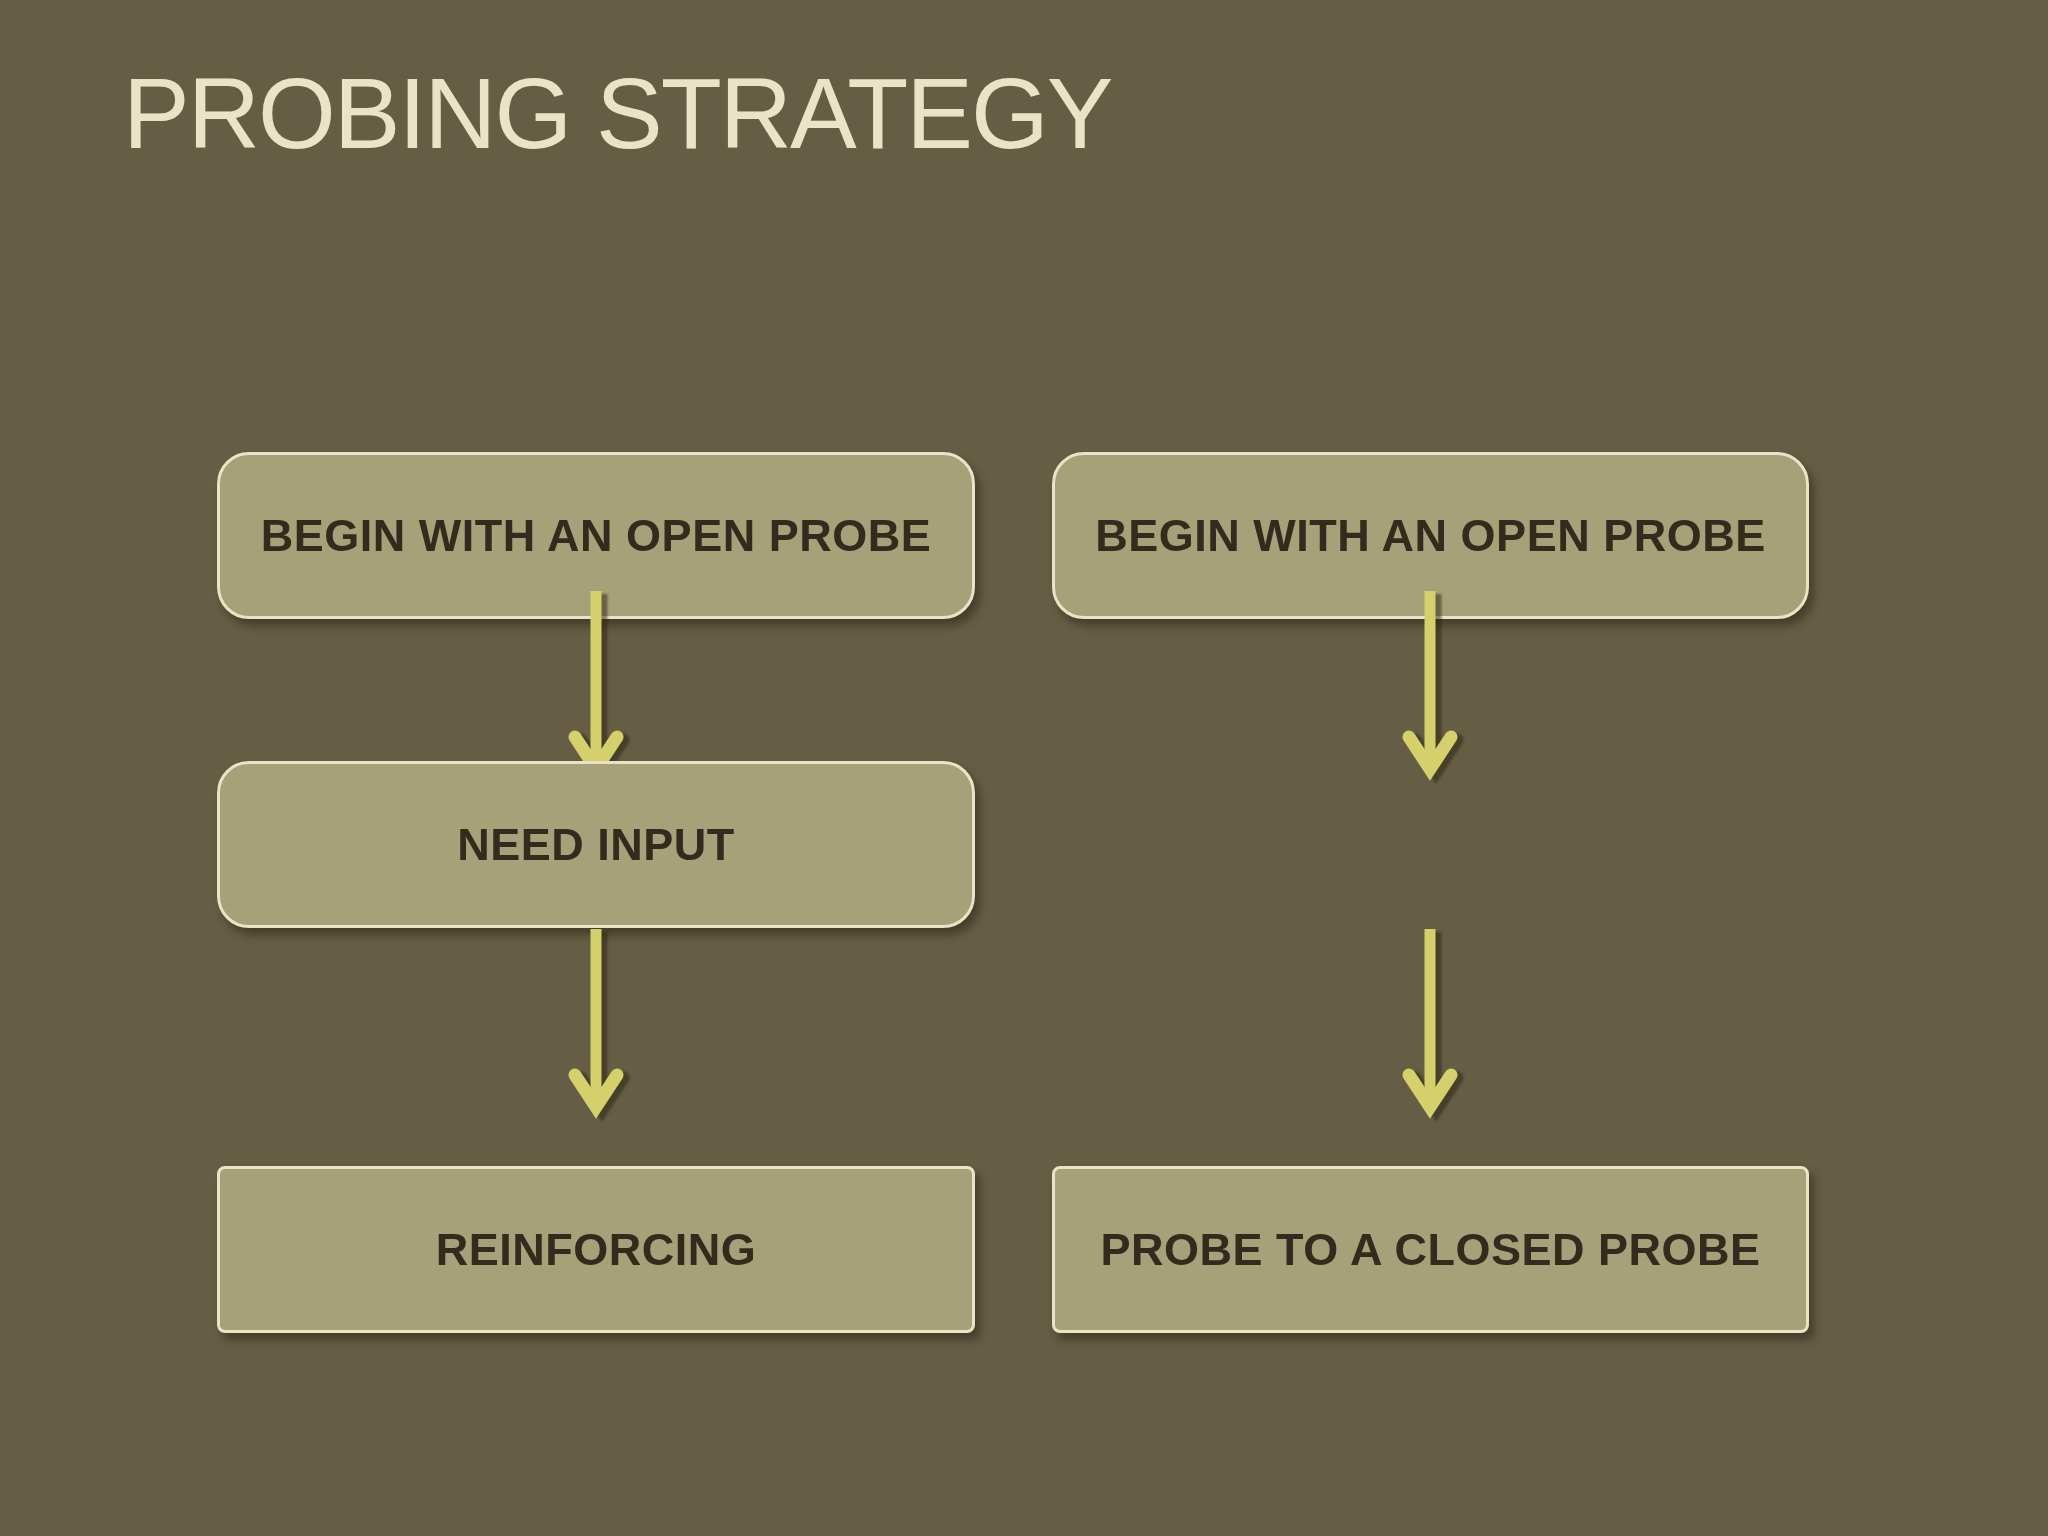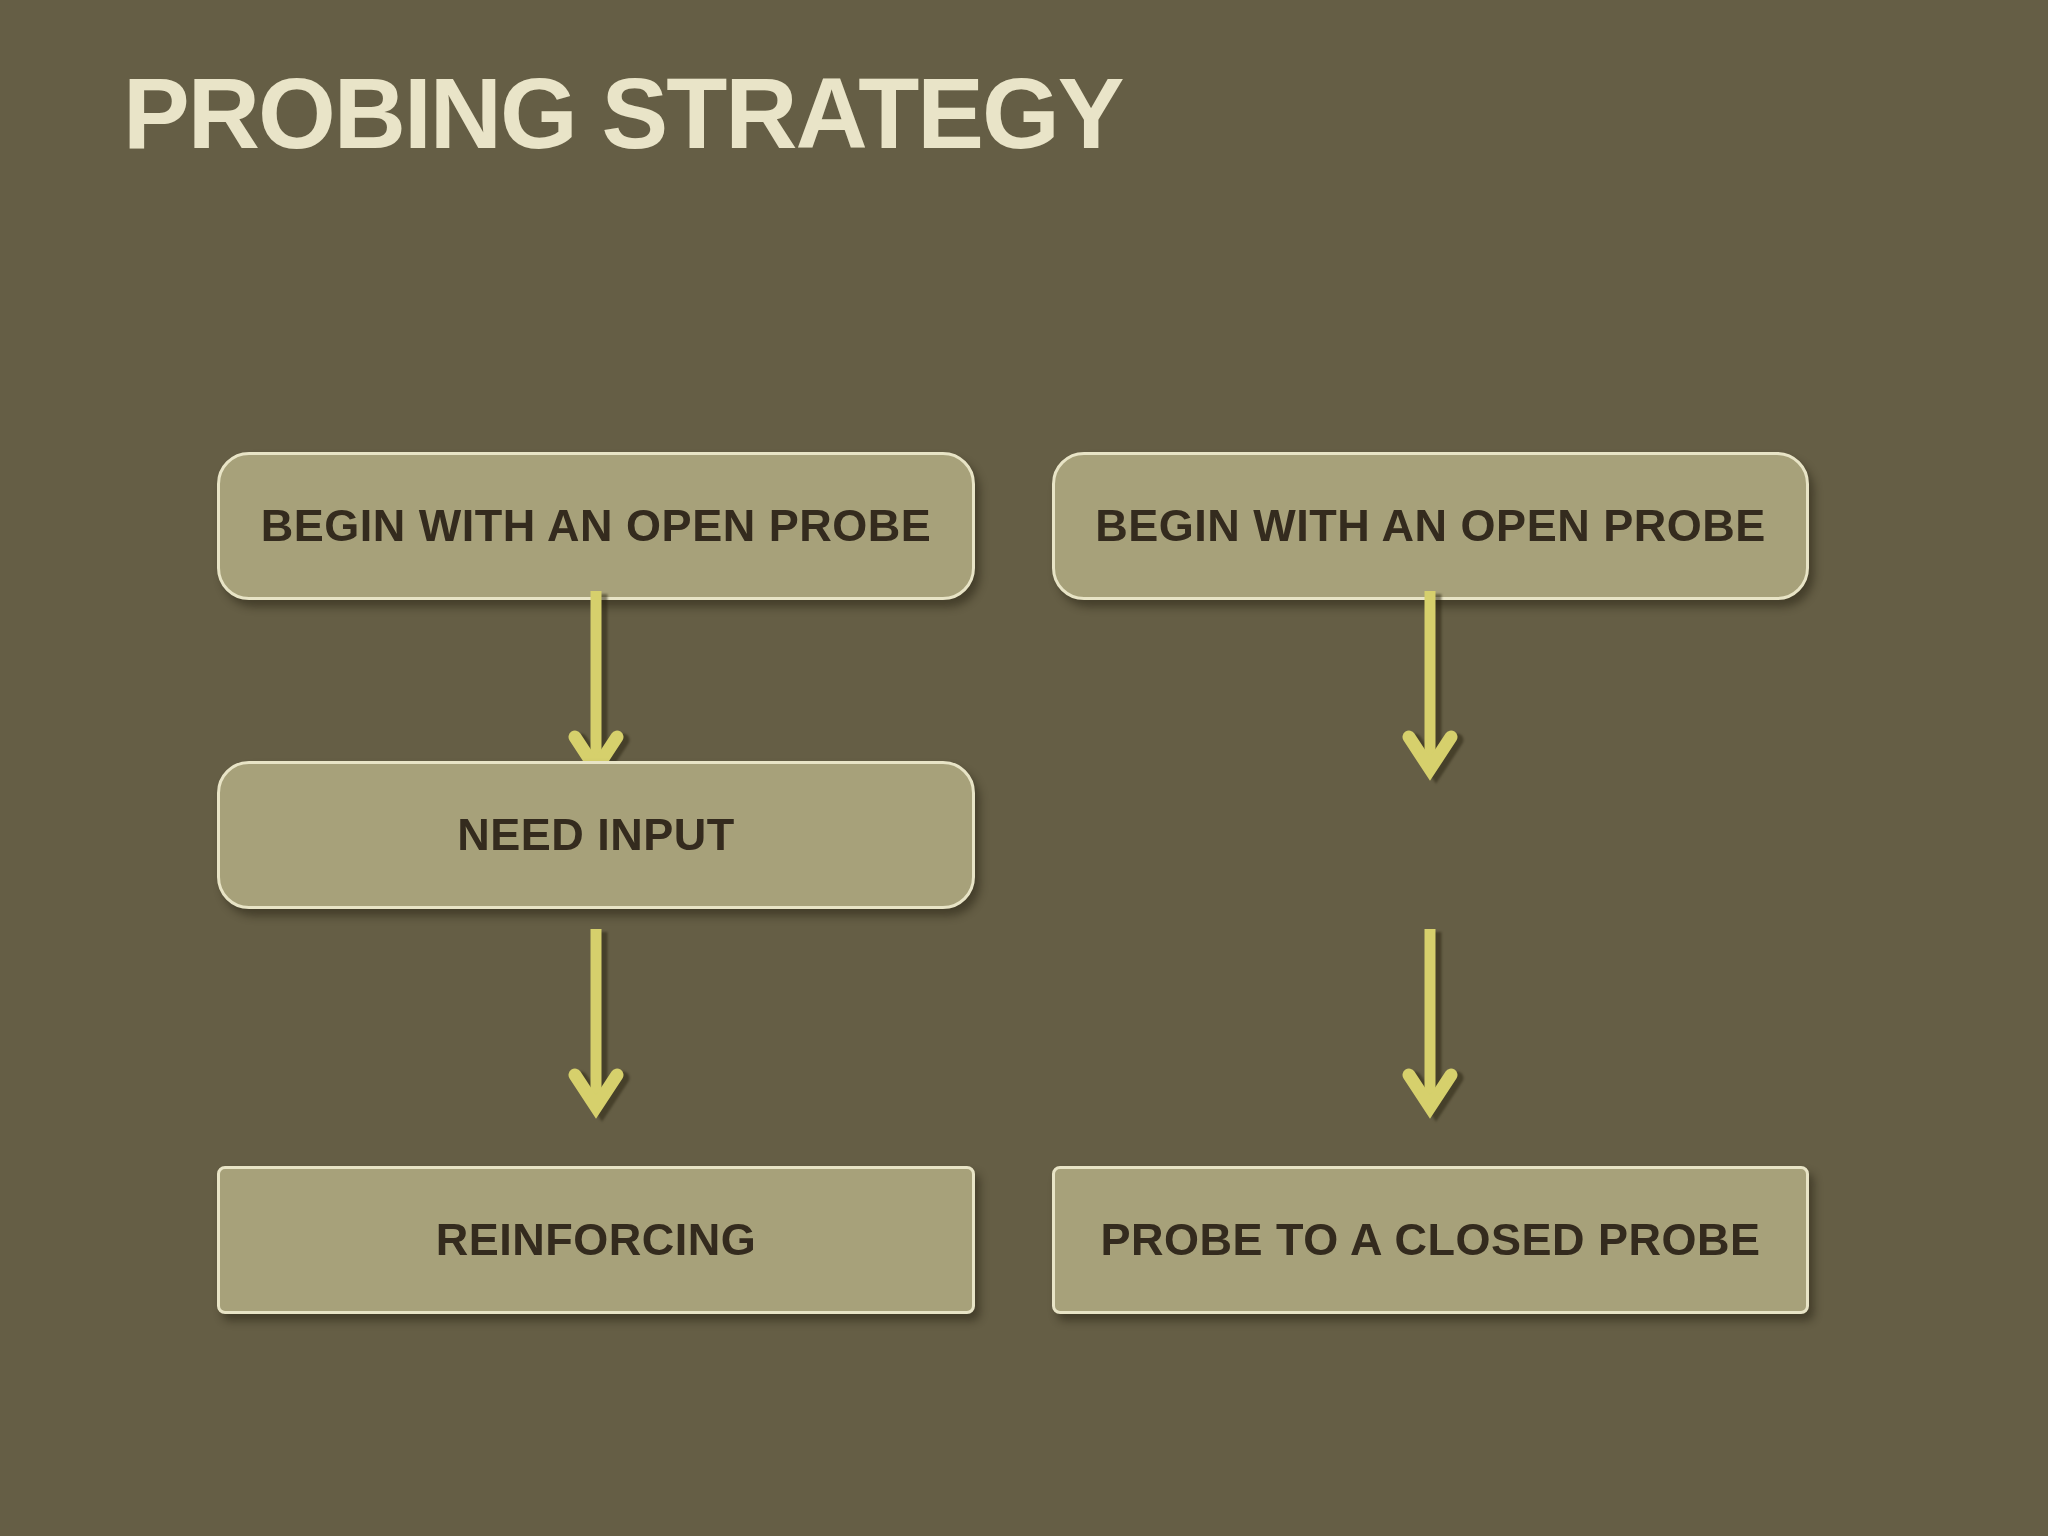--- a/index.html
+++ b/index.html
@@ -14,29 +14,29 @@
     background: #655e45;
     overflow: hidden;
     font-family: "Liberation Sans", sans-serif;
   }
   .title {
     position: absolute;
     left: 123px;
     top: 56px;
     margin: 0;
     font-size: 100px;
-    font-weight: bold;
+    font-weight: normal;
     letter-spacing: -2px;
     color: #e9e4c8;
     white-space: nowrap;
   }
   .box {
     position: absolute;
     width: 758px;
-    height: 148px;
+    height: 167px;
     box-sizing: border-box;
     background: #a7a17a;
     border: 3px solid #e8e4c6;
     border-radius: 32px;
     box-shadow: 5px 7px 8px rgba(28, 24, 11, 0.45);
     display: flex;
     align-items: center;
     justify-content: center;
     text-align: center;
     color: #342b1e;

